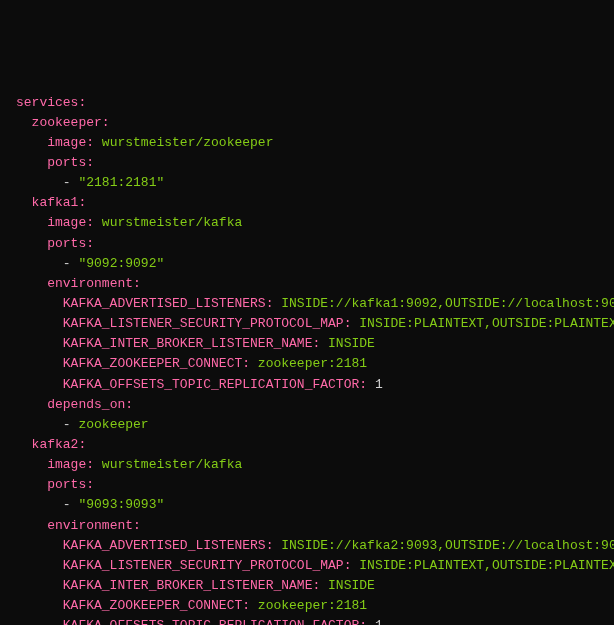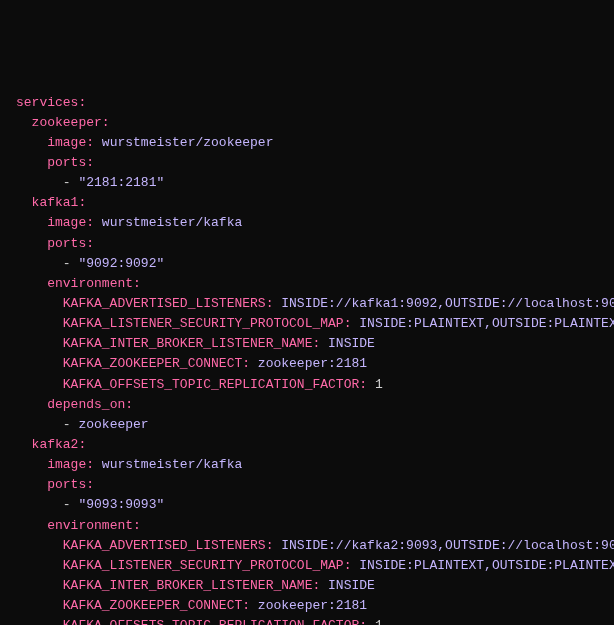--- a/index.html
+++ b/index.html
@@ -7,21 +7,21 @@
     padding: 12px 16px;
     background: #0c0c0c;
     font-family: "Consolas", "Monaco", "Courier New", monospace;
     font-size: 13px;
     line-height: 1.55;
     color: #d4d4d4;
     white-space: pre;
     overflow-x: hidden;
   }
   .key { color: #ff6aa9; }
-  .str { color: #c4b5fd; }
+  .str { color: #84cc16; }
   .dash { color: #d4d4d4; }
   .num { color: #d4d4d4; }
   .line { display: block; }
 </style>
 </head>
 <body>
 
 
 
 <div id="code"><span class="line"><span class="key">services</span><span class="key">:</span></span><span class="line">  <span class="key">zookeeper</span><span class="key">:</span></span><span class="line">    <span class="key">image</span><span class="key">: </span><span class="str">wurstmeister/zookeeper</span></span><span class="line">    <span class="key">ports</span><span class="key">:</span></span><span class="line">      <span class="dash">- </span><span class="str">"2181:2181"</span></span><span class="line">  <span class="key">kafka1</span><span class="key">:</span></span><span class="line">    <span class="key">image</span><span class="key">: </span><span class="str">wurstmeister/kafka</span></span><span class="line">    <span class="key">ports</span><span class="key">:</span></span><span class="line">      <span class="dash">- </span><span class="str">"9092:9092"</span></span><span class="line">    <span class="key">environment</span><span class="key">:</span></span><span class="line">      <span class="key">KAFKA_ADVERTISED_LISTENERS</span><span class="key">: </span><span class="str">INSIDE://kafka1:9092,OUTSIDE://localhost:9092</span></span><span class="line">      <span class="key">KAFKA_LISTENER_SECURITY_PROTOCOL_MAP</span><span class="key">: </span><span class="str">INSIDE:PLAINTEXT,OUTSIDE:PLAINTEXT</span></span><span class="line">      <span class="key">KAFKA_INTER_BROKER_LISTENER_NAME</span><span class="key">: </span><span class="str">INSIDE</span></span><span class="line">      <span class="key">KAFKA_ZOOKEEPER_CONNECT</span><span class="key">: </span><span class="str">zookeeper:2181</span></span><span class="line">      <span class="key">KAFKA_OFFSETS_TOPIC_REPLICATION_FACTOR</span><span class="key">: </span><span class="num">1</span></span><span class="line">    <span class="key">depends_on</span><span class="key">:</span></span><span class="line">      <span class="dash">- </span><span class="str">zookeeper</span></span><span class="line">  <span class="key">kafka2</span><span class="key">:</span></span><span class="line">    <span class="key">image</span><span class="key">: </span><span class="str">wurstmeister/kafka</span></span><span class="line">    <span class="key">ports</span><span class="key">:</span></span><span class="line">      <span class="dash">- </span><span class="str">"9093:9093"</span></span><span class="line">    <span class="key">environment</span><span class="key">:</span></span><span class="line">      <span class="key">KAFKA_ADVERTISED_LISTENERS</span><span class="key">: </span><span class="str">INSIDE://kafka2:9093,OUTSIDE://localhost:9093</span></span><span class="line">      <span class="key">KAFKA_LISTENER_SECURITY_PROTOCOL_MAP</span><span class="key">: </span><span class="str">INSIDE:PLAINTEXT,OUTSIDE:PLAINTEXT</span></span><span class="line">      <span class="key">KAFKA_INTER_BROKER_LISTENER_NAME</span><span class="key">: </span><span class="str">INSIDE</span></span><span class="line">      <span class="key">KAFKA_ZOOKEEPER_CONNECT</span><span class="key">: </span><span class="str">zookeeper:2181</span></span><span class="line">      <span class="key">KAFKA_OFFSETS_TOPIC_REPLICATION_FACTOR</span><span class="key">: </span><span class="num">1</span></span></div>

